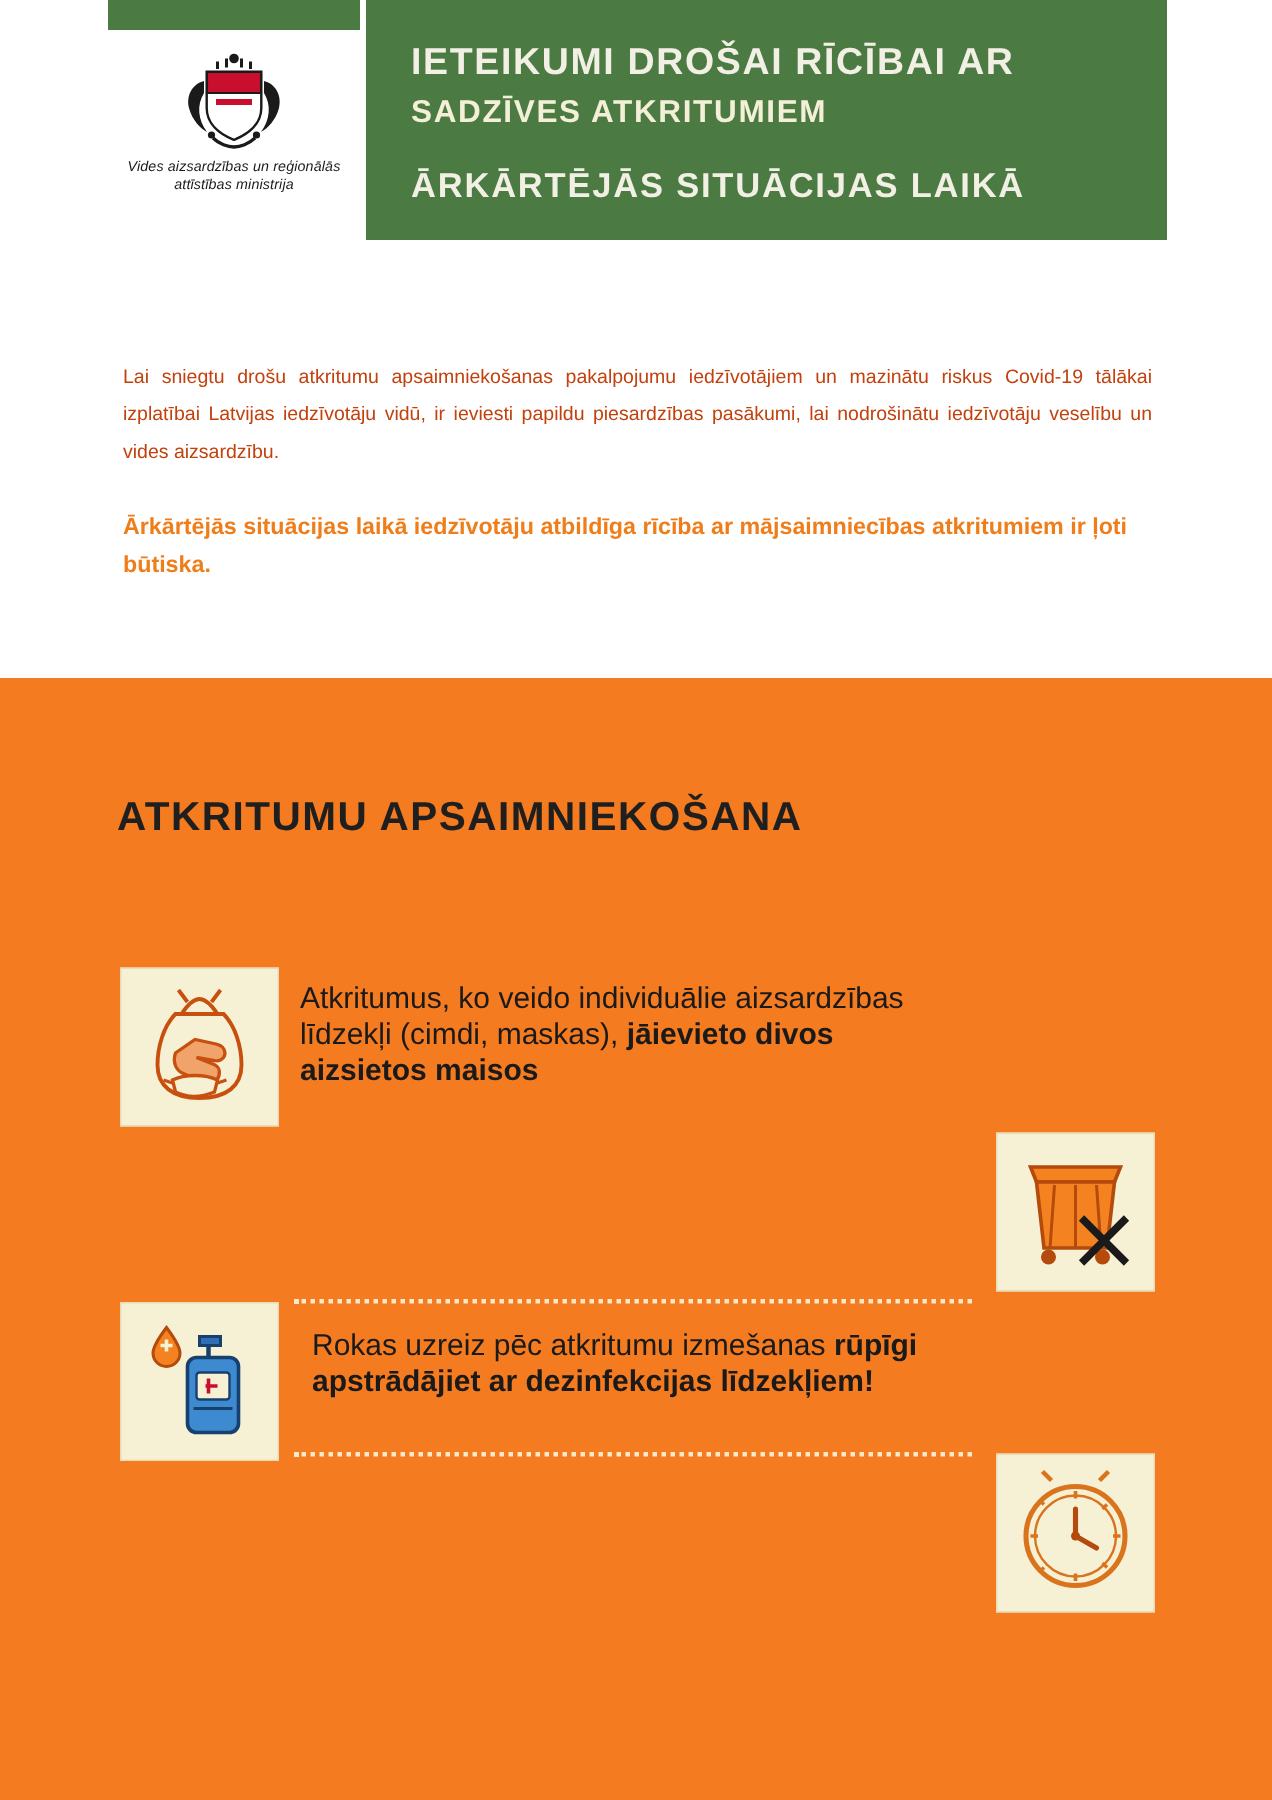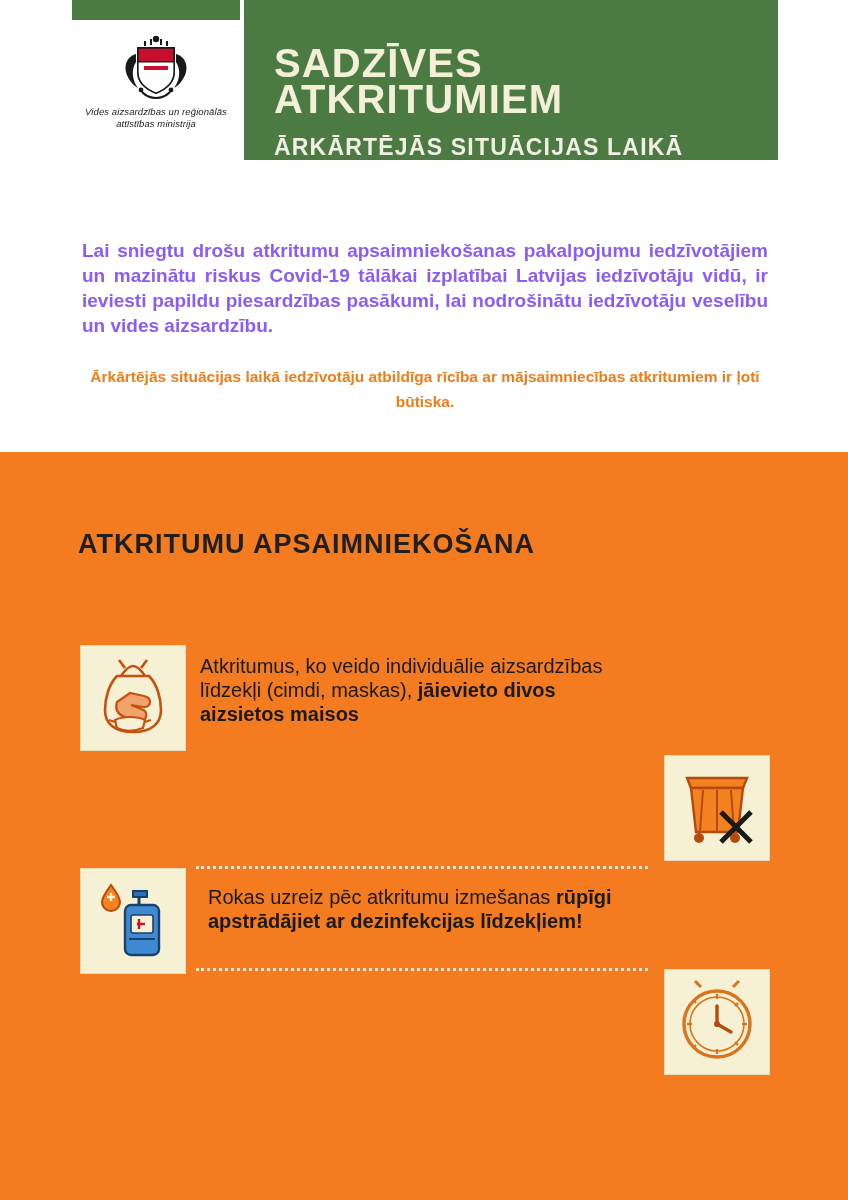--- a/index.html
+++ b/index.html
@@ -67,58 +67,57 @@
     color: #ffffff;
   }
   .title-line1 {
     font-size: 25px;
     font-weight: bold;
     letter-spacing: 1.1px;
     line-height: 30px;
     color: #f2efe4;
   }
   .title-line2 {
-    font-size: 40px;
+    font-size: 21px;
     font-weight: bold;
     letter-spacing: 1.1px;
     line-height: 36px;
     color: #f4f0d8;
-    margin-top: 19px;
+    margin-top: 1px;
   }
   .title-line3 {
     font-size: 23px;
     font-weight: bold;
     letter-spacing: 1.2px;
     line-height: 28px;
     color: #f2efe4;
     margin-top: 16px;
   }
 
   
   .intro {
     position: absolute;
     left: 82px;
     top: 238px;
     width: 686px;
   }
   .intro p {
     margin: 0;
-    font-size: 19px;
+    font-size: 13px;
     line-height: 25px;
-    color: #8b5cf6;
+    color: #c2410c;
     text-align: justify;
-    font-weight: bold;
   }
   .intro .highlight {
     margin-top: 26px;
     color: #ef7d1a;
     font-weight: bold;
     font-size: 15.5px;
     line-height: 25px;
-    text-align: center;
+    text-align: left;
   }
 
   
   .orange-section {
     position: absolute;
     left: 0;
     top: 452px;
     width: 848px;
     height: 748px;
     background: #f47b20;
@@ -194,20 +193,21 @@
 
         <path d="M28 60 c4 4 10 6 14 6 c4 0 10 -2 14 -6" stroke="#1a1a1a" stroke-width="2.2" fill="none"></path>
         <circle cx="27" cy="58" r="2.4" fill="#1a1a1a"></circle>
         <circle cx="57" cy="58" r="2.4" fill="#1a1a1a"></circle>
       </svg>
     </div>
     <div class="ministry-text">Vides aizsardzības un reģionālās attīstības ministrija</div>
   </div>
 
   <div class="header-titles">
+    <div class="title-line1">IETEIKUMI DROŠAI RĪCĪBAI AR</div>
     <div class="title-line2">SADZĪVES ATKRITUMIEM</div>
     <div class="title-line3">ĀRKĀRTĒJĀS SITUĀCIJAS LAIKĀ</div>
   </div>
 </div>
 
 <div class="intro">
   <p>Lai sniegtu drošu atkritumu apsaimniekošanas pakalpojumu iedzīvotājiem un mazinātu riskus Covid-19 tālākai izplatībai Latvijas iedzīvotāju vidū, ir ieviesti papildu piesardzības pasākumi, lai nodrošinātu iedzīvotāju veselību un vides aizsardzību.</p>
   <p class="highlight">Ārkārtējās situācijas laikā iedzīvotāju atbildīga rīcība ar mājsaimniecības atkritumiem ir ļoti būtiska.</p>
 </div>
 

